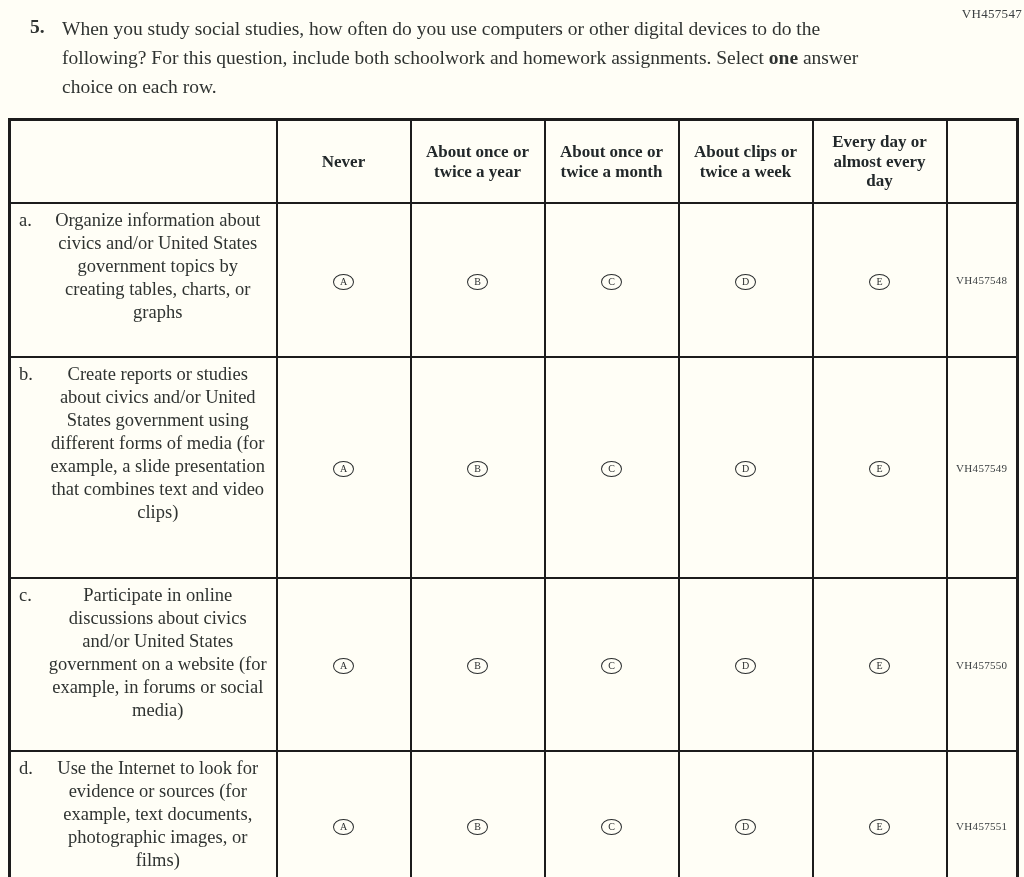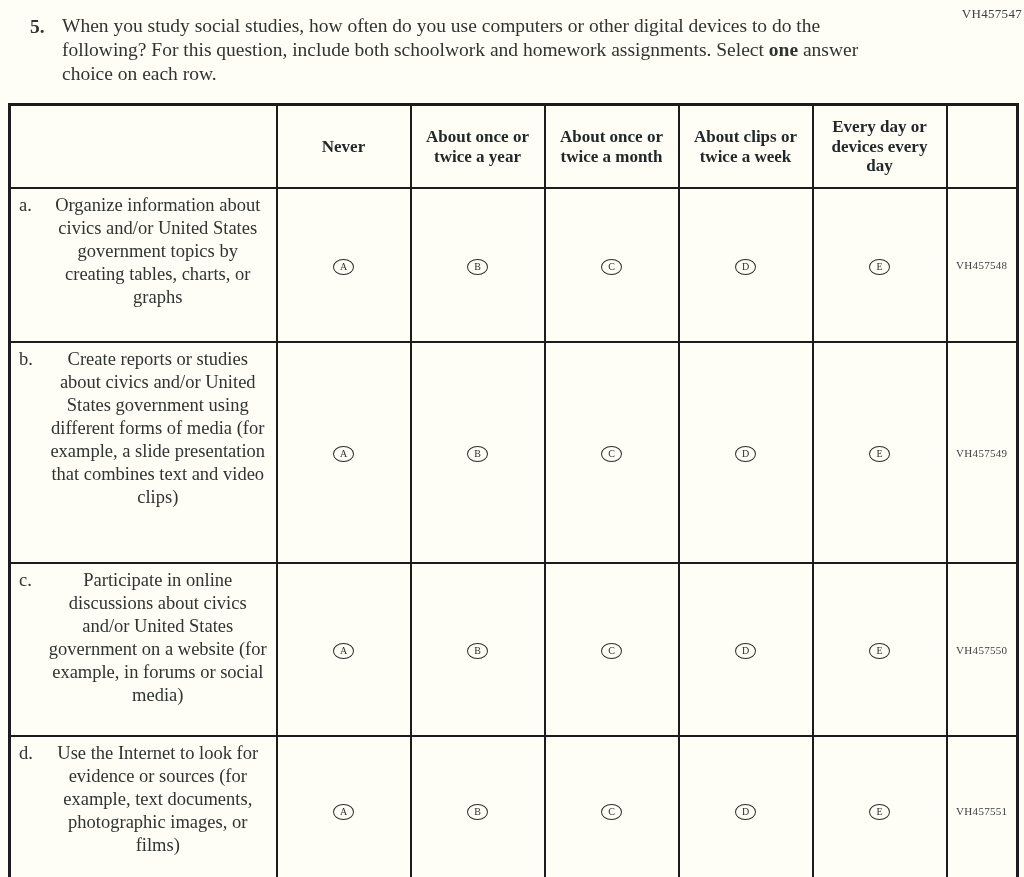--- a/index.html
+++ b/index.html
@@ -27,21 +27,21 @@
   }
   .q-number {
     font-weight: bold;
     font-size: 19.5px;
     line-height: 25px;
     width: 32px;
     flex: 0 0 32px;
   }
   .q-text {
     font-size: 19.5px;
-    line-height: 24px;
+    line-height: 29px;
     width: 818px;
   }
   .q-text b { font-weight: bold; }
 
   table.survey {
     border-collapse: collapse;
     table-layout: fixed;
     width: 1007px;
     margin: 17px 0 0 8px;
     background: #fffef6;
@@ -136,21 +136,21 @@
       <col class="c-opt">
       <col class="c-code">
   </colgroup>
   <thead>
     <tr>
       <th></th>
       <th>Never</th>
       <th>About once or twice a year</th>
       <th>About once or twice a month</th>
       <th>About clips or twice a week</th>
-      <th>Every day or devices every day</th>
+      <th>Every day or almost every day</th>
       <th></th>
     </tr>
   </thead>
   <tbody>
     <tr class="r-a">
       <td class="stem">
         <div class="stem-inner">
           <span class="stem-letter">a.</span>
           <span class="stem-text">Organize information about civics and/or United States government topics by creating tables, charts, or graphs</span>
         </div>

